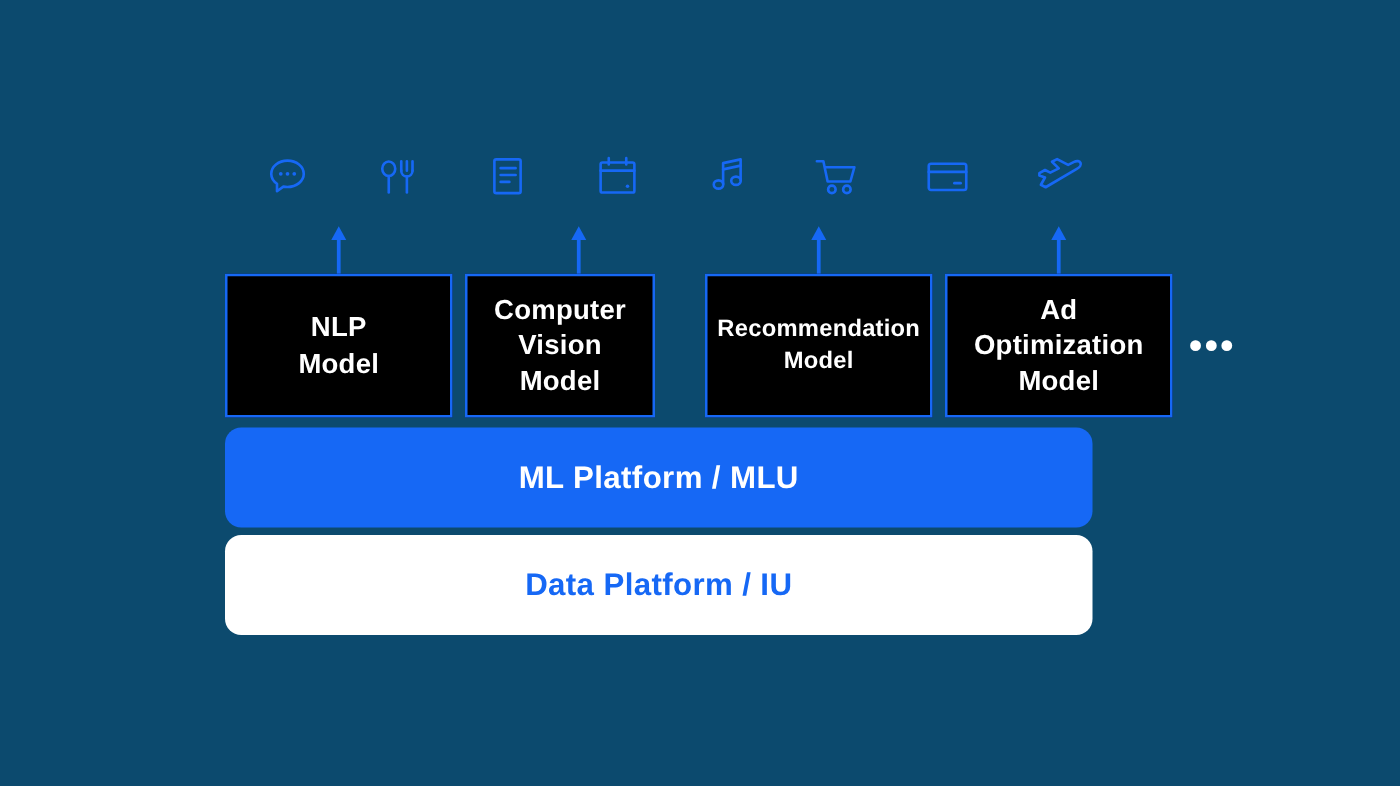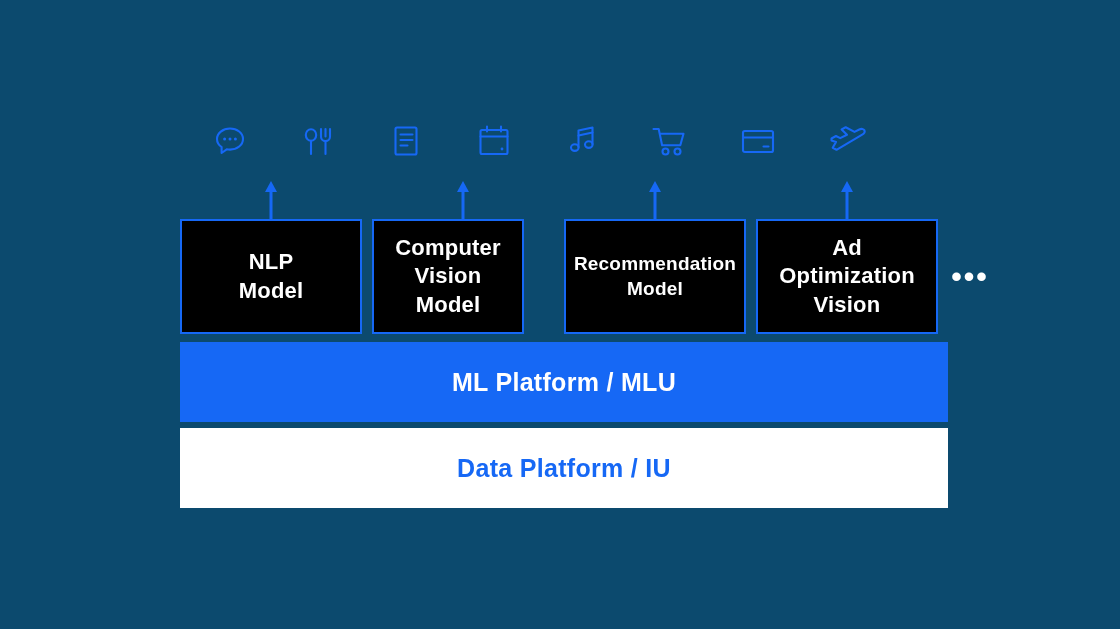--- a/index.html
+++ b/index.html
@@ -46,22 +46,22 @@
   .ellipsis {
     position: absolute; left: 950px; top: 262px;
     width: 40px; height: 30px;
     color: #ffffff; font-size: 30px; font-weight: bold;
     letter-spacing: 2px; line-height: 22px;
     display: flex; align-items: center; justify-content: center;
   }
 
   
   .bar {
-    position: absolute; left: 180px; width: 768px;
-    display: flex; align-items: center; justify-content: center;
+    position: absolute; left: 180px; width: 694px;
+    display: flex; align-items: center; justify-content: center; border-radius: 13px;
   }
   .bar-ml   { top: 342px; height: 80px; background: #1668f5; }
   .bar-data { top: 428px; height: 80px; background: #ffffff; text-align: center; }
   .bar-label { font-size: 25px; font-weight: bold; letter-spacing: 0.3px; }
   .bar-ml   .bar-label { color: #ffffff; }
   .bar-data .bar-label { color: #1668f5; }
 </style>
 </head>
 <body>
 
@@ -173,21 +173,21 @@
   </div>
 
   <div class="model-box" style="left:564px; width:182px;">
     <span class="model-label sz-19">Recommendation
 Model</span>
   </div>
 
   <div class="model-box" style="left:756px; width:182px;">
     <span class="model-label sz-22">Ad
 Optimization
-Vision</span>
+Model</span>
   </div>
 
   <div class="ellipsis">•••</div>
 
   <div class="bar bar-ml">
     <span class="bar-label">ML Platform / MLU</span>
   </div>
 
   <div class="bar bar-data">
     <span class="bar-label">Data Platform / IU</span>

